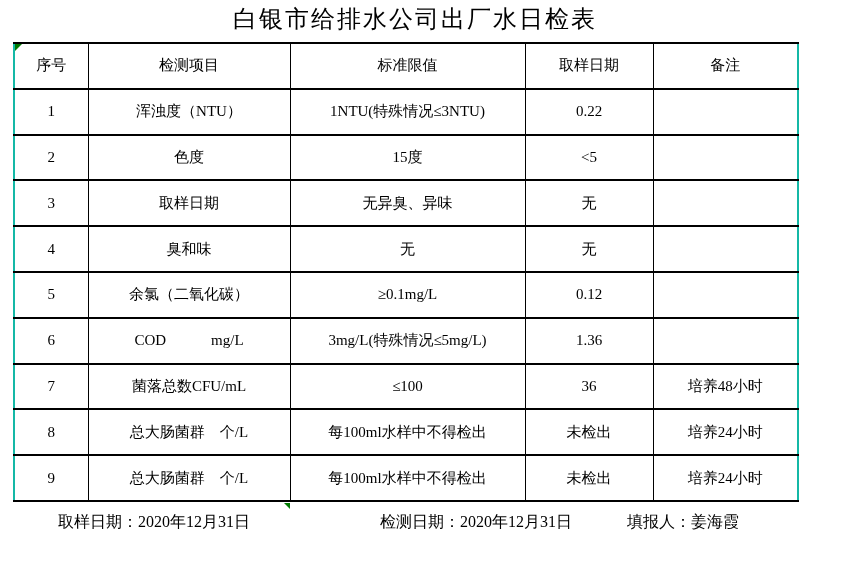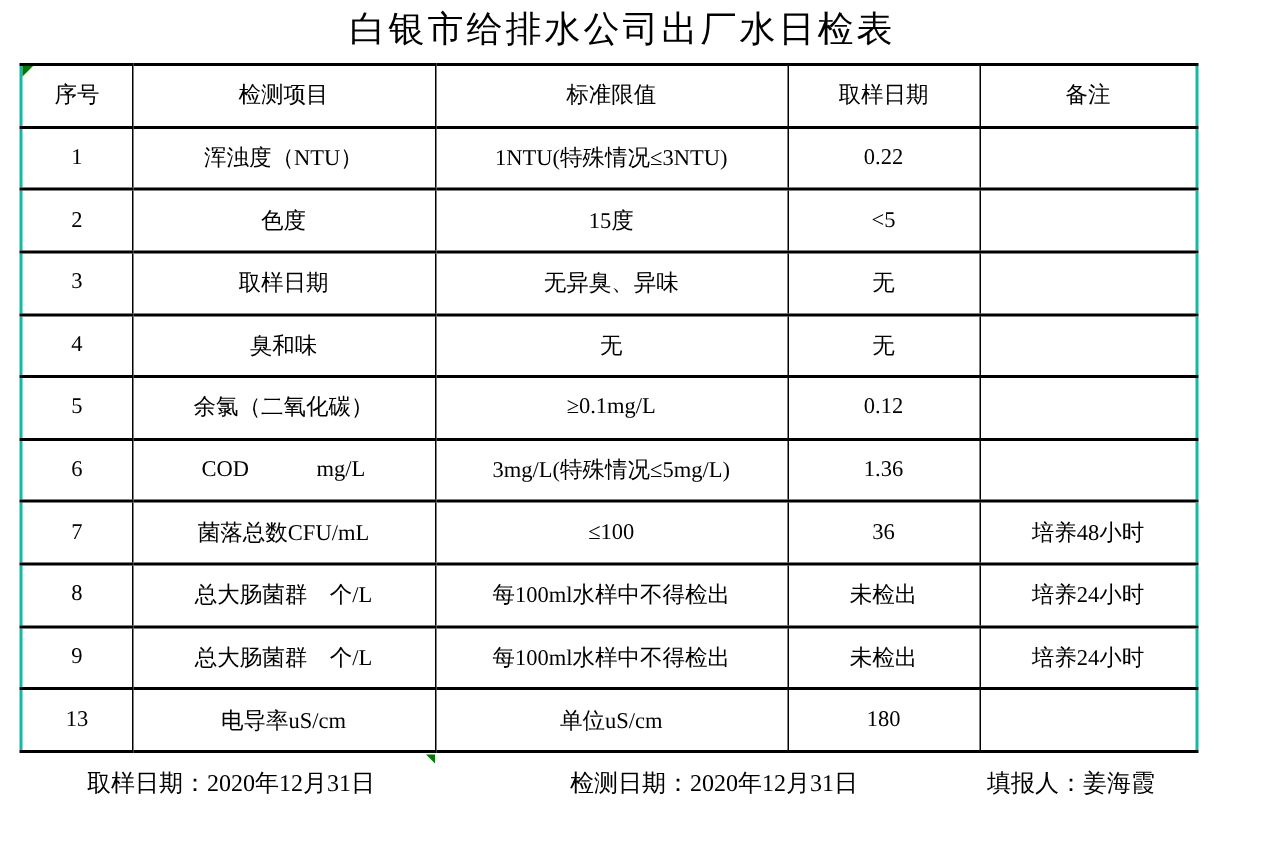--- a/index.html
+++ b/index.html
@@ -60,21 +60,21 @@
   }
   .footer-item{
     position:absolute;
     top:512px;
     font-size:16px;
     white-space:pre;
     text-align:right;
   }
   .footer-sampling{left:58px;}
   .footer-testing{left:380px;}
-  .footer-reporter{left:658px;}
+  .footer-reporter{left:627px;}
 </style>
 </head>
 <body>
 
 <div class="page">
 
   <div class="title">白银市给排水公司出厂水日检表</div>
 
   <table class="report">
     <colgroup>
@@ -148,27 +148,20 @@
       <td>未检出</td>
       <td>培养24小时</td>
     </tr>
     <tr>
       <td>9</td>
       <td>总大肠菌群　个/L</td>
       <td>每100ml水样中不得检出</td>
       <td>未检出</td>
       <td>培养24小时</td>
     </tr>
-    <tr>
-      <td>13</td>
-      <td>电导率uS/cm</td>
-      <td>单位uS/cm</td>
-      <td>180</td>
-      <td></td>
-    </tr>
   </tbody>
     </table>
 
   <div class="marker marker-top-left"></div>
   <div class="marker marker-bottom"></div>
 
   <div class="footer-item footer-sampling">取样日期：2020年12月31日</div>
   <div class="footer-item footer-testing">检测日期：2020年12月31日</div>
   <div class="footer-item footer-reporter">填报人：姜海霞</div>
 

